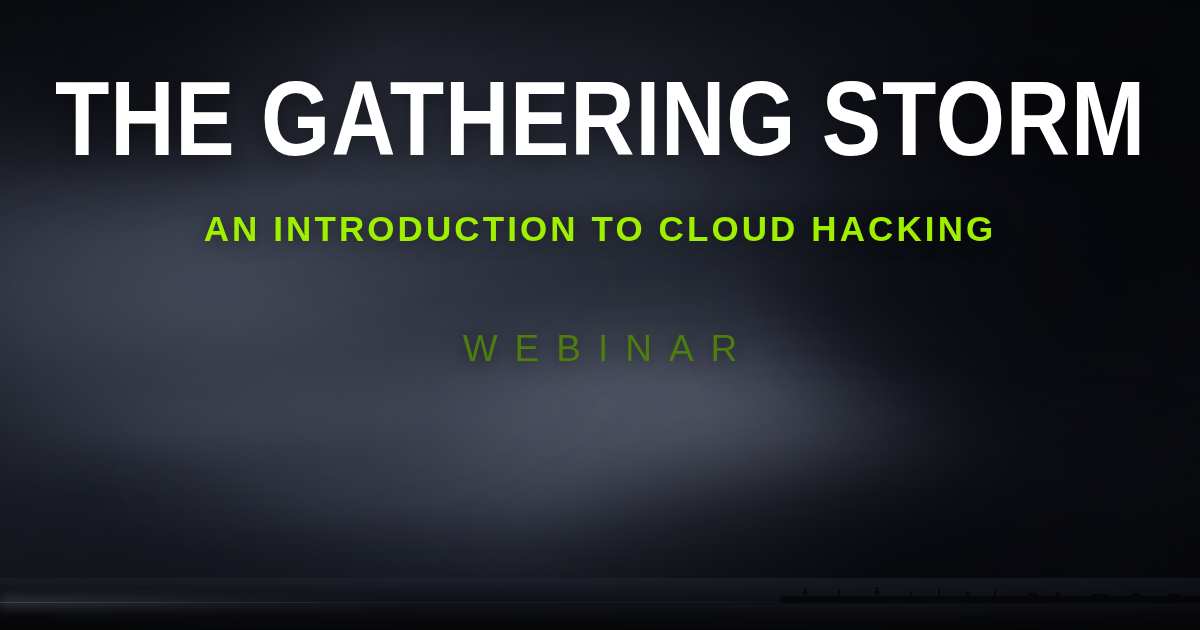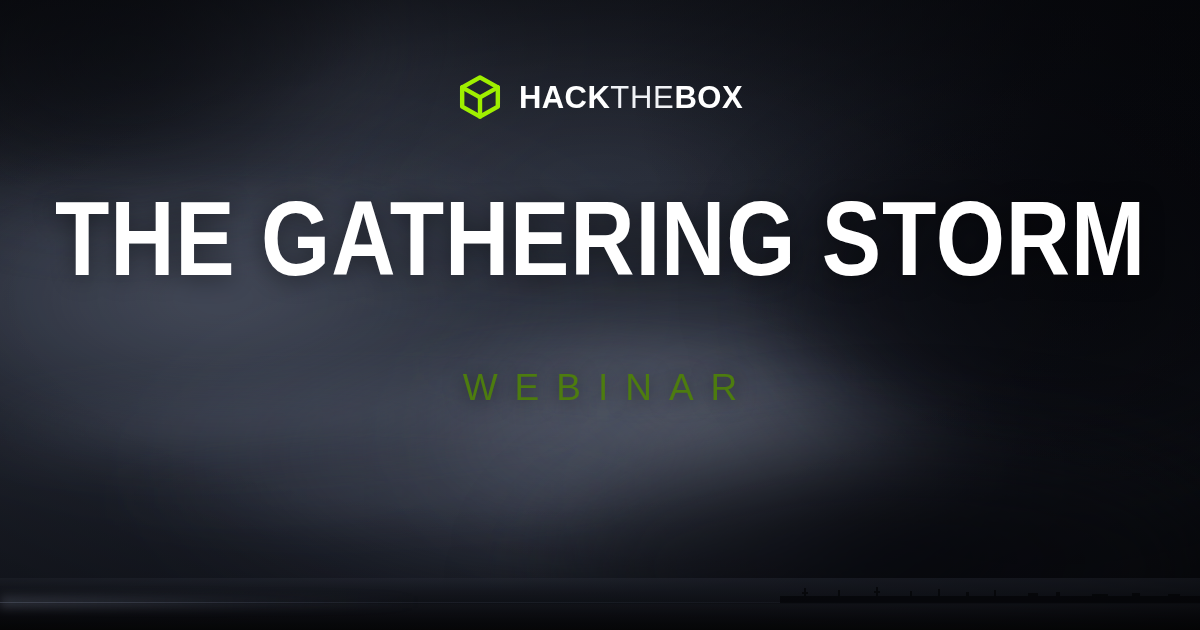--- a/index.html
+++ b/index.html
@@ -216,34 +216,21 @@
     </g>
   </svg>
   <div class="sea"></div>
   <div class="sea-glow"></div>
 
   <div class="vignette"></div>
   <div class="top-dim"></div>
 
   <div class="content">
 
-    <div class="logo-row">
-      <svg class="logo-mark" viewBox="0 0 48 48">
-        <g fill="none" stroke="#9FEF00" stroke-width="4.6" stroke-linejoin="round" stroke-linecap="round">
-          <path d="M24 3.6 L42.6 14.0 L42.6 34.0 L24 44.4 L5.4 34.0 L5.4 14.0 Z"></path>
-          <path d="M5.4 14.0 L24 24.4 L42.6 14.0"></path>
-          <path d="M24 24.4 L24 44.4"></path>
-        </g>
-      </svg>
-      <div class="logo-word">
-        <span class="hw-bold">HACK</span>
-          <span class="hw-thin">THE</span>
-          <span class="hw-bold">BOX</span>
-      </div>
-    </div>
 
     <div class="headline">THE GATHERING STORM</div>
 
+    <div class="subtitle">AN INTRODUCTION TO CLOUD HACKING</div>
 
     <div class="webinar">WEBINAR</div>
 
   </div>
 </div>
 
 </body></html>

